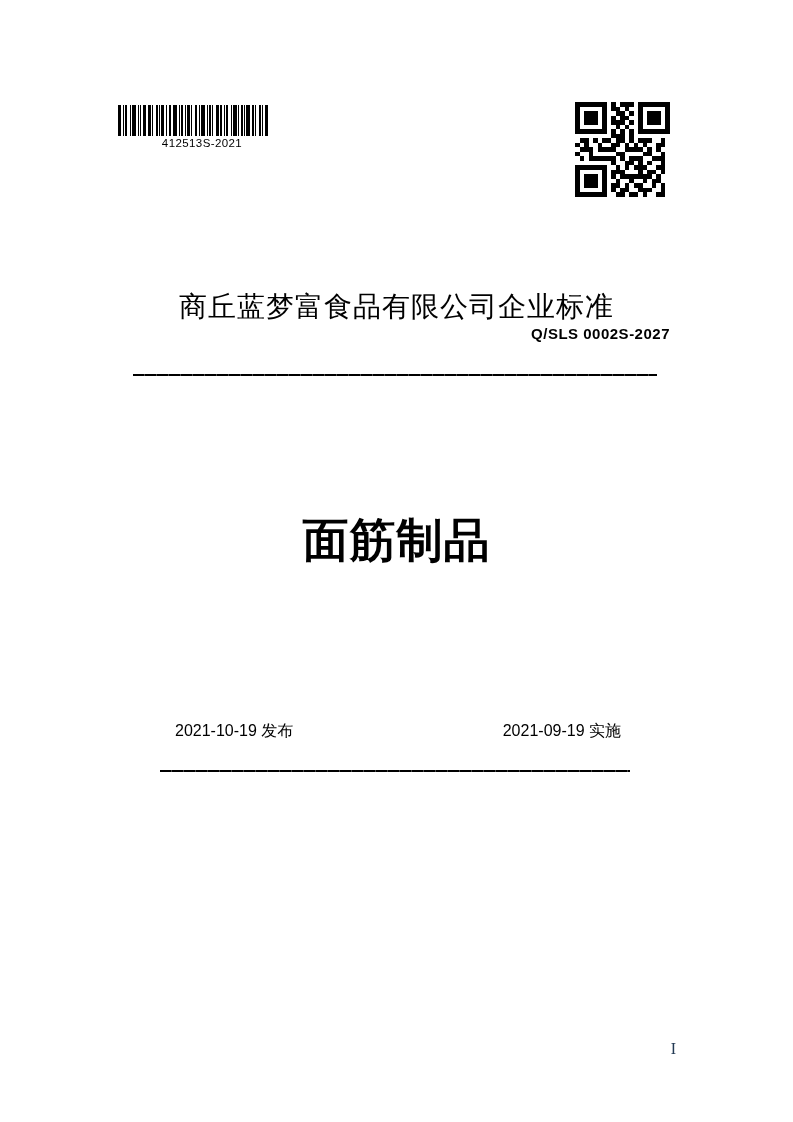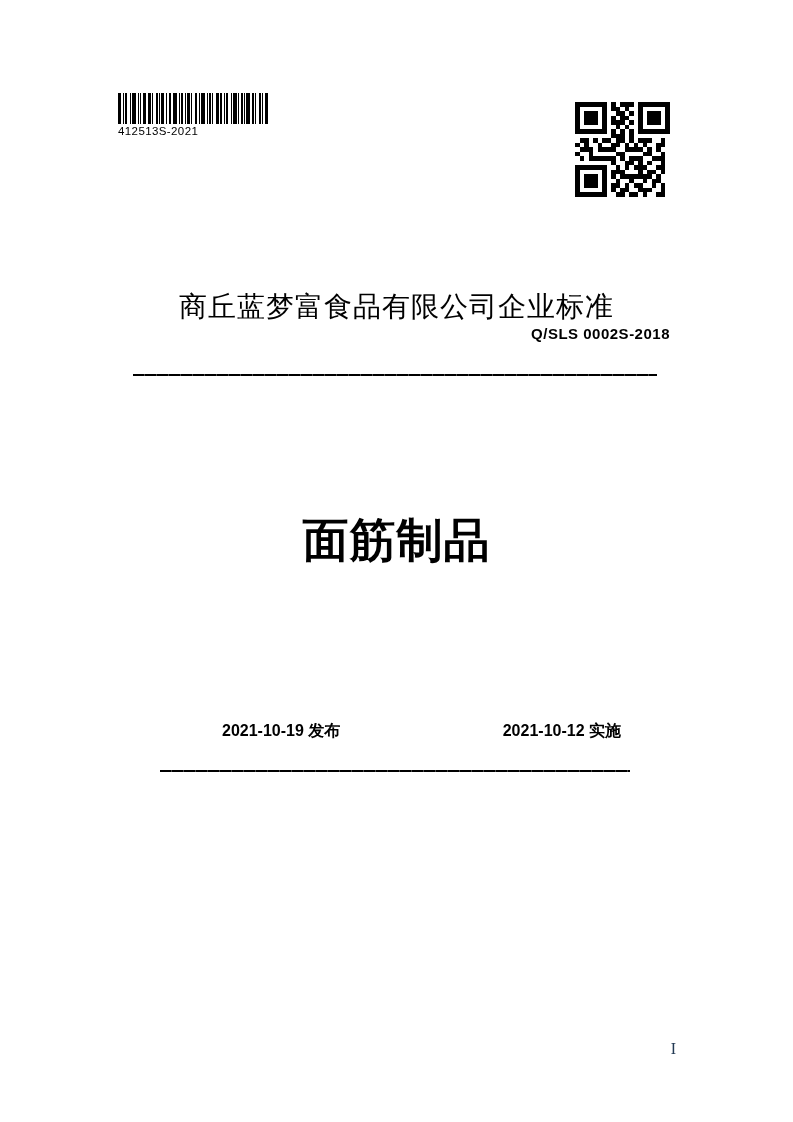--- a/index.html
+++ b/index.html
@@ -9,22 +9,23 @@
     height: 1122px;
     background: #ffffff;
     overflow: hidden;
     font-family: "Liberation Sans", "DejaVu Sans", sans-serif;
     color: #000000;
   }
   
   .barcode-block {
     position: absolute;
     left: 118px;
-    top: 93px;
+    top: 105px;
     width: 168px;
+    text-align: center;
   }
   .barcode-block svg { display: block; shape-rendering: crispEdges; }
   .barcode-block svg rect { fill: #000000; }
   .barcode-label {
     margin-top: 1px;
     font-size: 11.5px;
     letter-spacing: 0.4px;
     color: #000000;
     white-space: nowrap;
   }
@@ -82,23 +83,22 @@
   }
   
   .date-row {
     position: absolute;
     top: 721px;
     left: 175px;
     right: 172px;
     display: flex;
     justify-content: space-between;
     font-size: 16px;
-    font-weight: bold;
-    white-space: nowrap;
-    margin-left: 47px;
+    font-weight: normal;
+    white-space: nowrap;
   }
   
   .publisher-line {
     position: absolute;
     top: 825px;
     left: 0;
     width: 100%;
     text-align: center;
     font-size: 17px;
     font-weight: bold;
@@ -404,29 +404,29 @@
         <rect x="12" y="20" width="1" height="1"></rect>
         <rect x="13" y="20" width="1" height="1"></rect>
         <rect x="15" y="20" width="1" height="1"></rect>
         <rect x="18" y="20" width="1" height="1"></rect>
         <rect x="19" y="20" width="1" height="1"></rect>
       </svg>
   </div>
 
   <div class="company-heading">商丘蓝梦富食品有限公司企业标准</div>
 
-  <div class="standard-number">Q/SLS 0002S-2018</div>
+  <div class="standard-number">Q/SLS 0002S-2027</div>
 
   <div class="rule rule-top"></div>
 
   <div class="doc-title">面筋制品</div>
 
   <div class="date-row">
     <span>2021-10-19 发布</span>
-    <span>2021-10-12 实施</span>
+    <span>2021-09-19 实施</span>
   </div>
 
   <div class="rule rule-bottom"></div>
 
 
   <div class="page-number">I</div>
 
 </div>
 
 </body></html>

